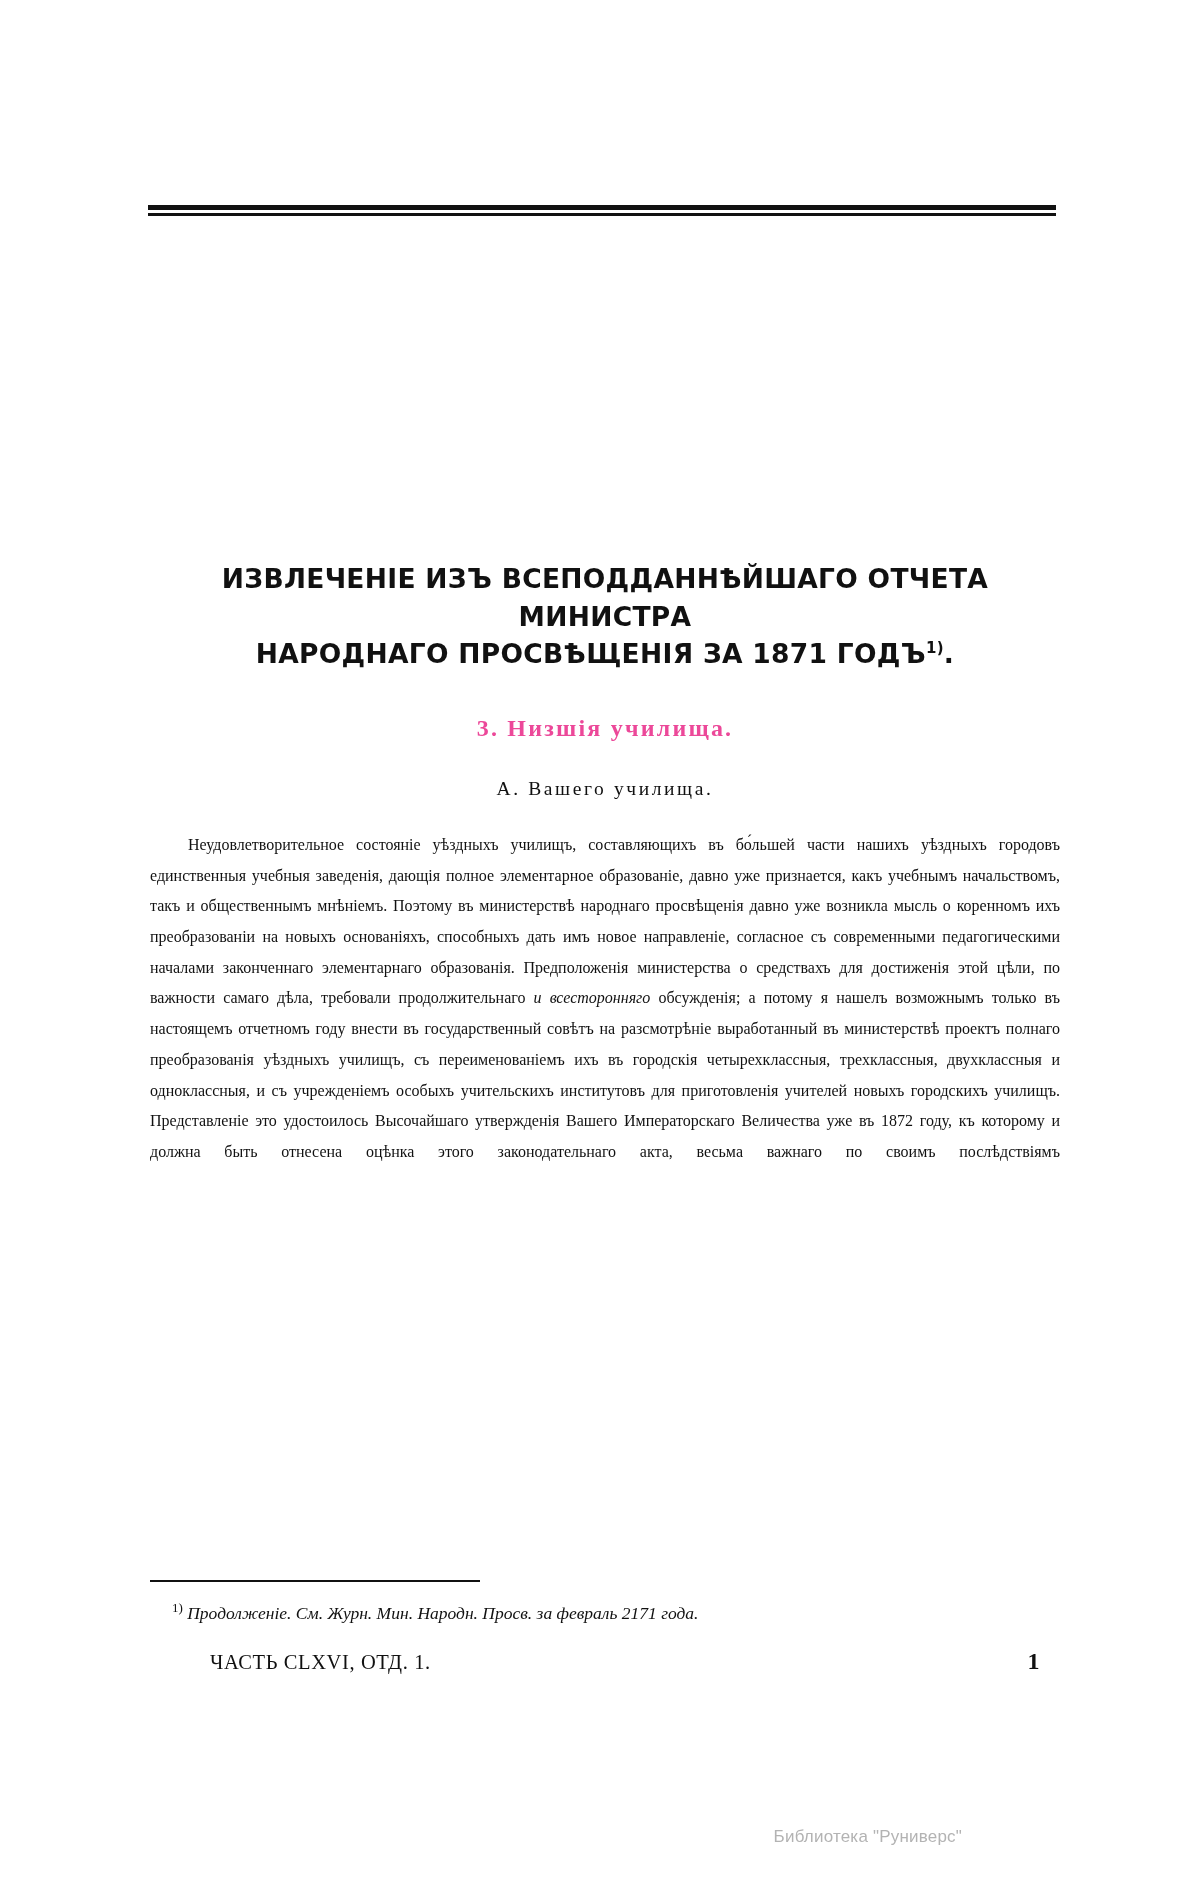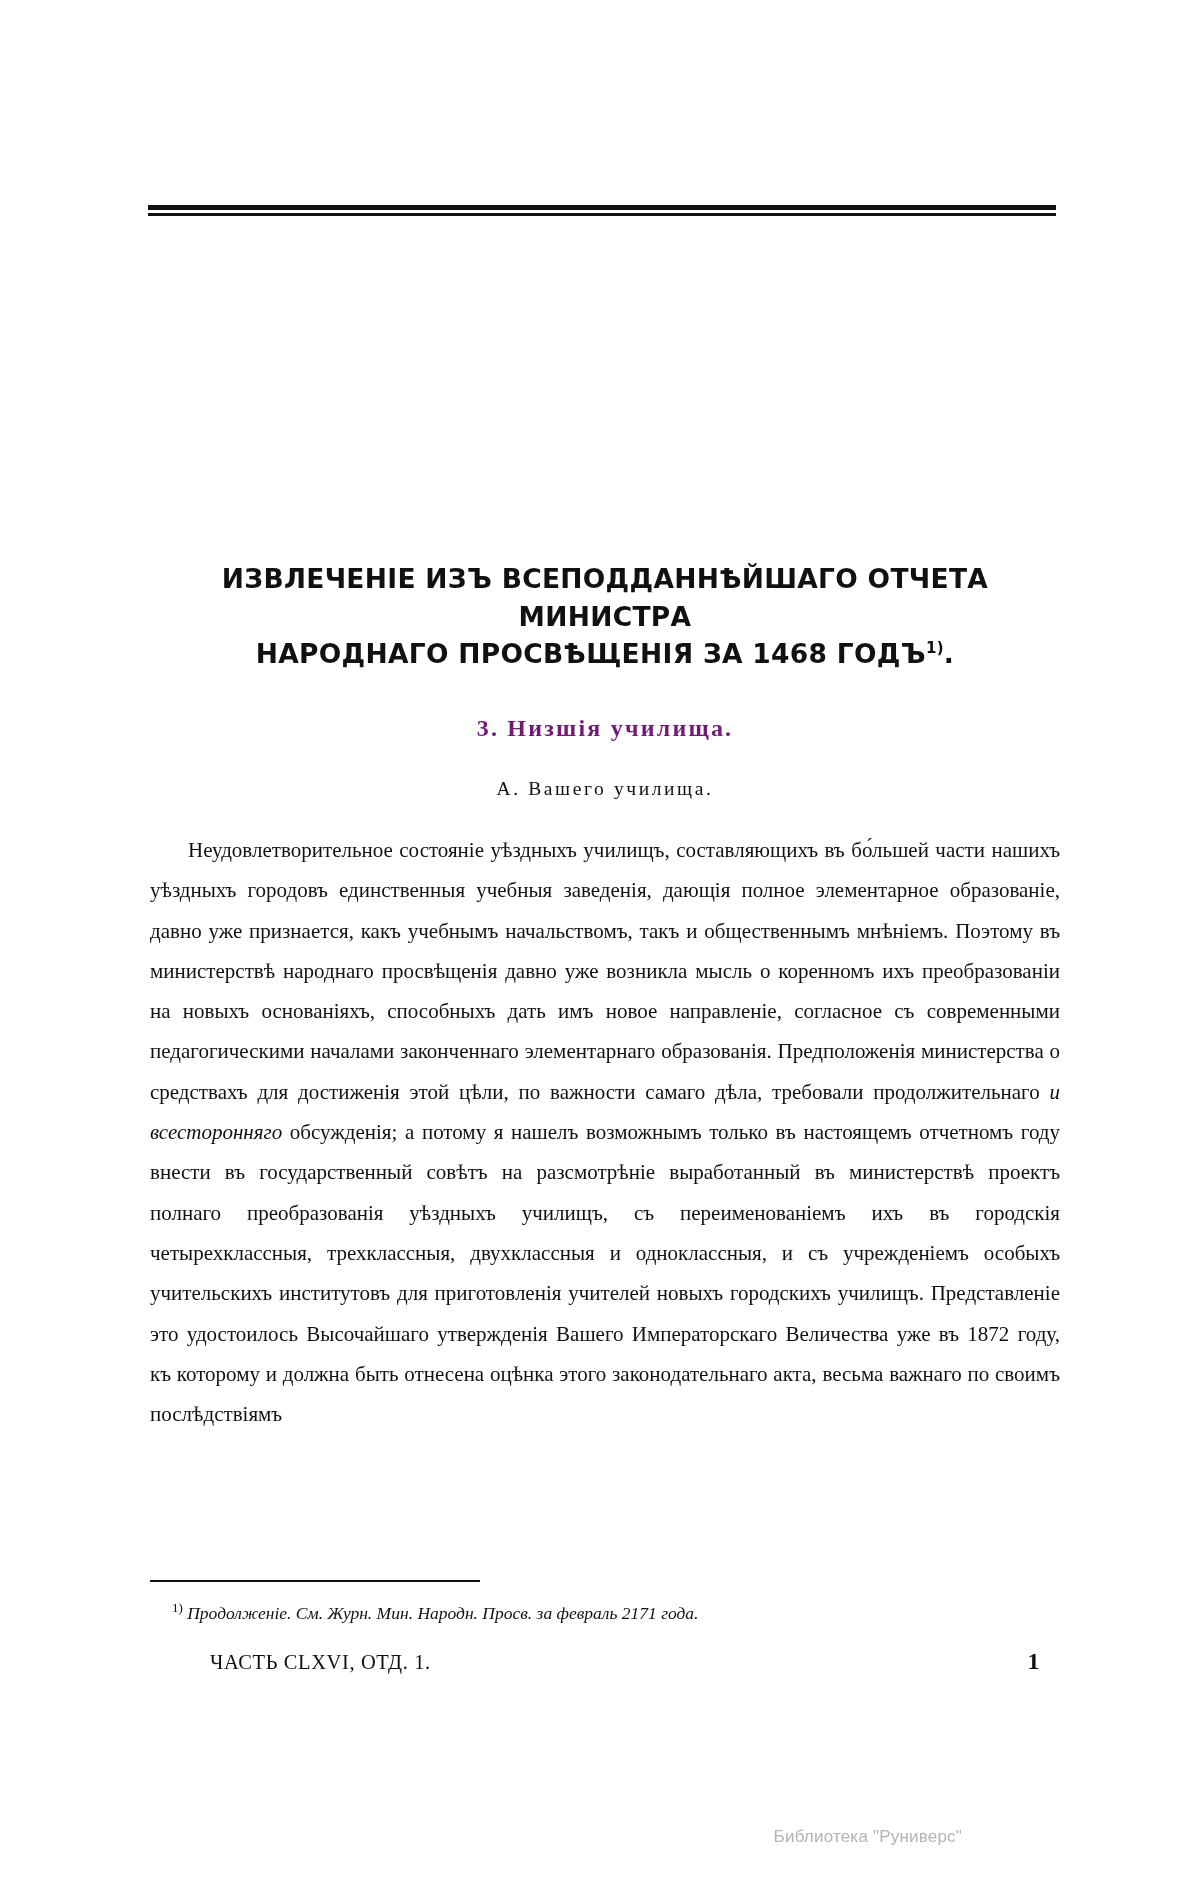--- a/index.html
+++ b/index.html
@@ -68,36 +68,36 @@
     font-weight: bold;
   }
 
   h2.section-heading {
     text-align: center;
     font-family: "Liberation Serif", serif;
     font-weight: bold;
     font-size: 24px;
     letter-spacing: 2.2px;
     margin: 42px 0 0 0;
-    color: #701a75;
+    color: #ec4899;
   }
 
   h3.subsection-heading {
     text-align: center;
     font-family: "Liberation Serif", serif;
     font-weight: normal;
     font-size: 19.5px;
     letter-spacing: 2.6px;
     margin: 36px 0 0 0;
     color: #111;
   }
 
   p.body-text {
     margin: 30px 0 0 0;
-    font-size: 21px;
+    font-size: 16px;
     line-height: 1.92;
     text-align: justify;
     text-align-last: justify;
     text-indent: 38px;
     color: #111;
     word-spacing: 0.5px;
   }
   p.body-text i {
     font-style: italic;
   }
@@ -168,21 +168,21 @@
   <div class="top-rule">
     <div class="r1"></div>
     <div class="r2"></div>
   </div>
 
   <div class="content">
 
     <h1 class="article-title">
       <span class="ln">ИЗВЛЕЧЕНІЕ ИЗЪ ВСЕПОДДАННѢЙШАГО ОТЧЕТА МИНИСТРА</span>
       <span class="ln">
-        <span>НАРОДНАГО ПРОСВѢЩЕНІЯ ЗА 1468 ГОДЪ</span><sup>1)</sup><span>.</span>
+        <span>НАРОДНАГО ПРОСВѢЩЕНІЯ ЗА 1871 ГОДЪ</span><sup>1)</sup><span>.</span>
       </span>
     </h1>
 
     <h2 class="section-heading">3. Низшія училища.</h2>
 
     <h3 class="subsection-heading">А. Вашего училища.</h3>
 
     <p class="body-text"><span>Неудовлетворительное состояніе уѣздныхъ училищъ, составляющихъ въ бо́льшей части нашихъ уѣздныхъ городовъ единственныя учебныя заведенія, дающія полное элементарное образованіе, давно уже признается, какъ учебнымъ начальствомъ, такъ и общественнымъ мнѣніемъ. Поэтому въ министерствѣ народнаго просвѣщенія давно уже возникла мысль о коренномъ ихъ преобразованіи на новыхъ основаніяхъ, способныхъ дать имъ новое направленіе, согласное съ современными педагогическими началами законченнаго элементарнаго образованія. Предположенія министерства о средствахъ для достиженія этой цѣли, по важности самаго дѣла, требовали продолжительнаго </span><i>и всесторонняго</i><span> обсужденія; а потому я нашелъ возможнымъ только въ настоящемъ отчетномъ году внести въ государственный совѣтъ на разсмотрѣніе выработанный въ министерствѣ проектъ полнаго преобразованія уѣздныхъ училищъ, съ переименованіемъ ихъ въ городскія четырехклассныя, трехклассныя, двухклассныя и одноклассныя, и съ учрежденіемъ особыхъ учительскихъ институтовъ для приготовленія учителей новыхъ городскихъ училищъ. Представленіе это удостоилось Высочайшаго утвержденія Вашего Императорскаго Величества уже въ 1872 году, къ которому и должна быть отнесена оцѣнка этого законодательнаго акта, весьма важнаго по своимъ послѣдствіямъ</span></p>
 
   </div>

